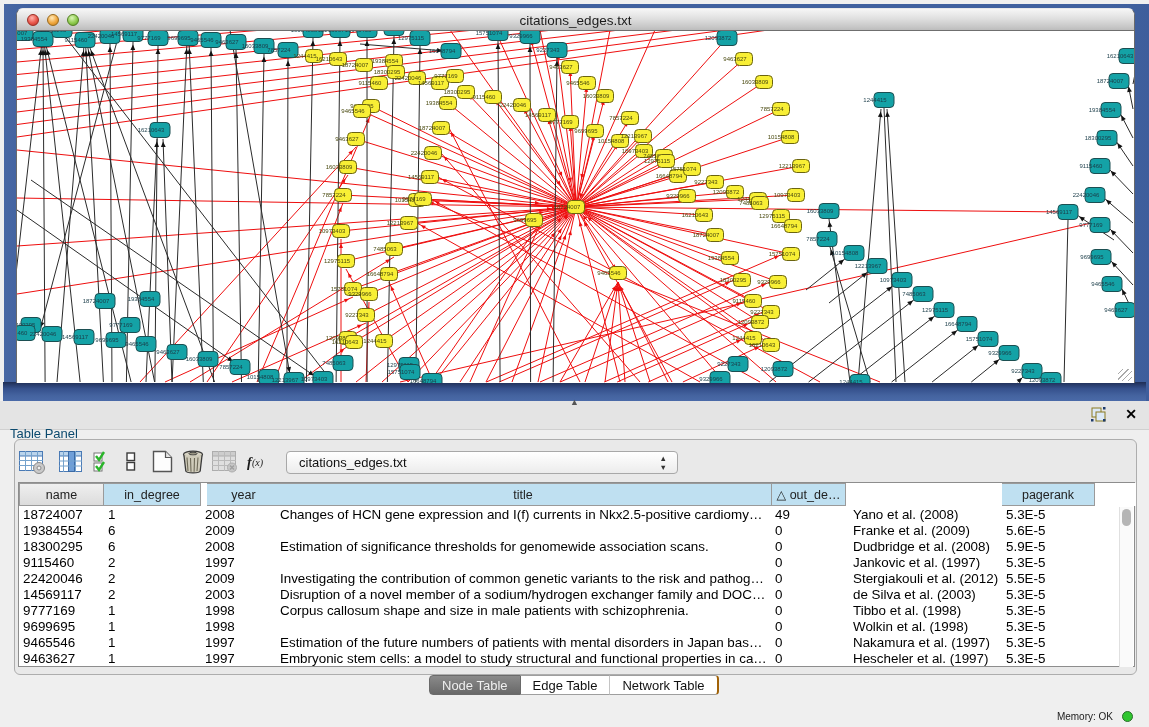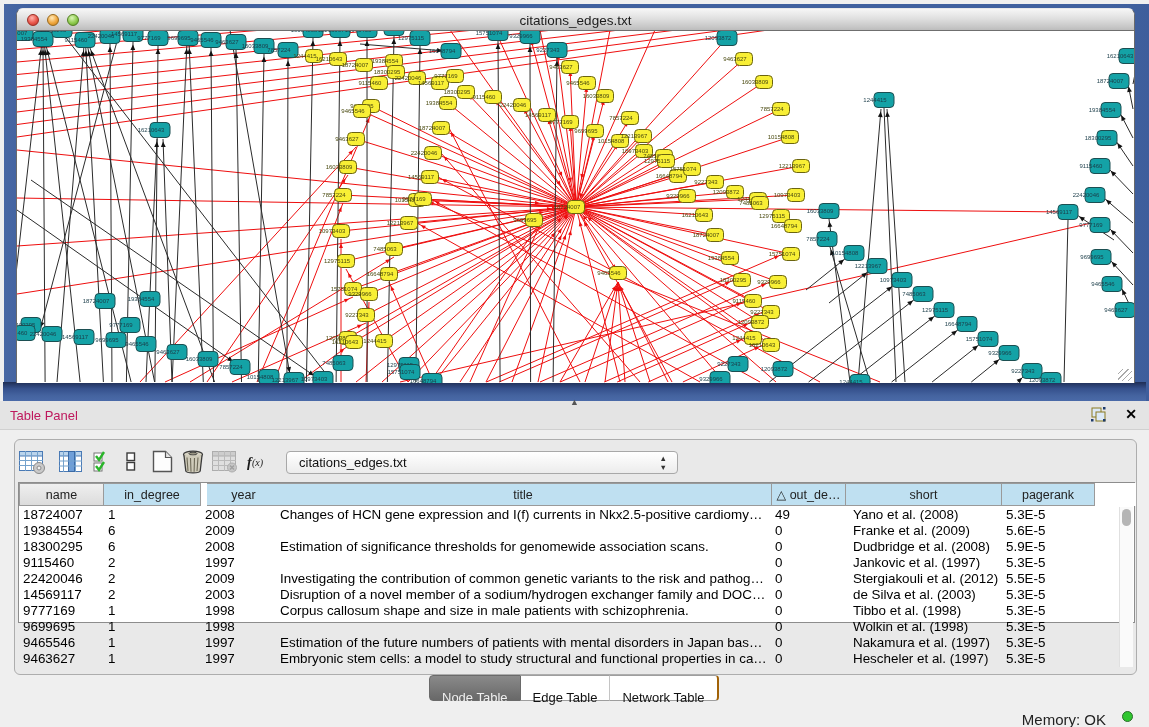--- a/index.html
+++ b/index.html
@@ -18,51 +18,51 @@
 .ball{position:absolute;top:5px;width:12px;height:12px;border-radius:50%}
 #b1{left:10px;background:radial-gradient(circle at 4px 3px,#ffb3ac,#e9564a 55%,#b33126);border:.5px solid #9c2b22}
 #b2{left:30px;background:radial-gradient(circle at 4px 3px,#ffe9b8,#f0a73e 55%,#c07c1d);border:.5px solid #99691c}
 #b3{left:50px;background:radial-gradient(circle at 4px 3px,#d9f5b5,#8fcb4e 55%,#5d9a28);border:.5px solid #527f22}
 #graph{position:absolute;left:0;top:22px;width:1117px;height:352px;background:#fff;overflow:hidden}
 #grip{position:absolute;right:2px;bottom:2px;width:14px;height:12px;
  background:repeating-linear-gradient(135deg,transparent,transparent 3px,#aaa 3px,#aaa 4px)}
 #divgrip{position:absolute;left:570px;top:399px;width:10px;height:6px;color:#555;font-size:9px;line-height:6px;z-index:30}
 #panel{position:absolute;left:0;top:401px;width:1149px;height:326px;background:#efefef}
 #phead{position:absolute;left:0;top:0;width:1149px;height:29px;background:#e4e4e4;border-bottom:1px solid #d0d0d0}
-#phead .txt{position:absolute;left:10px;top:7px;font-size:13px;color:#be185d}
+#phead .txt{position:absolute;left:10px;top:25px;font-size:13px;color:#0c4a6e}
 #container{position:absolute;left:14px;top:38px;width:1123px;height:236px;
   background:#e9e9e9;border:1px solid #adadad;border-radius:6px}
 #toolbar{position:absolute;left:4px;top:10px;height:26px;width:100%}
 #combo{position:absolute;left:267px;top:1px;width:392px;height:23px;background:linear-gradient(#fff,#ececec);
   border:1px solid #a8a8a8;border-radius:4px;font-size:13px;color:#111;line-height:22px;padding-left:12px}
 #combo .arr{position:absolute;right:10px;top:2px;font-size:7.5px;color:#333;line-height:9px}
-#table{position:absolute;left:3px;top:42px;width:1117px;height:141px;background:#fff;
+#table{position:absolute;left:3px;top:42px;width:1117px;height:185px;background:#fff;
   border:1px solid #8d8d8d}
 #thead{position:absolute;left:0;top:0;width:1117px;height:23px;background:#fff}
 #thead .h{position:absolute;top:0;height:23px;background:#bfe0f1;border:1px solid #9a9a9a;
   border-left:none;text-align:center;font-size:12.5px;color:#222;line-height:22px}
 #thead .h0{border-left:1px solid #9a9a9a;background:linear-gradient(#efefef,#dcdcdc)}
 .tr{position:absolute;left:0;width:1117px;height:16px;font-size:13.4px;color:#000;line-height:16px}
 .c{position:absolute;top:0;white-space:nowrap;overflow:hidden}
 .c.n{left:4px;width:80px}
 .c.d{left:89px;width:93px}
 .c.y{left:186px;width:70px}
 .c.t{left:261px;width:489px;text-overflow:ellipsis}
 .c.o{left:756px;width:70px}
 .c.s{left:834px;width:160px}
 .c.p{left:987px;width:100px}
 #vscroll{position:absolute;right:1px;top:24px;width:14px;height:160px;background:#fafafa;border-left:1px solid #e0e0e0}
 #vthumb{position:absolute;left:2px;top:2px;width:9px;height:17px;background:#b5b5b5;border-radius:4.5px}
 #tabs{position:absolute;left:429px;top:274px;z-index:5;height:20px;font-size:13px}
-#tabs .tab{float:left;height:20px;line-height:19px;padding:12px 12px;background:#fff;
+#tabs .tab{float:left;height:20px;line-height:19px;padding:0 12px;background:#fff;
   border-top:1px solid #9e9e9e;border-bottom:1px solid #9e9e9e;border-right:1px solid #c4c4c4;color:#111}
 #tabs .sel{background:linear-gradient(#8a8a8a,#686868);color:#efefef;
   border:1px solid #6a6a6a;border-radius:4px 0 0 4px}
 #tabs .last{border-right:2px solid #a16207;border-radius:0 4px 4px 0}
-#mem{position:absolute;right:43px;top:310px;font-size:15px;color:#222}
+#mem{position:absolute;right:36px;top:310px;font-size:10px;color:#222}
 #memdot{position:absolute;right:16px;top:310px;width:11px;height:11px;border-radius:50%;
   background:#2fc62f;border:1.5px solid #2a6e2a}
 .ticon{position:absolute;top:0}
 </style></head><body>
 <div id="mdi"></div>
 <div id="frame-top"></div>
 <div id="frame-left"></div>
 <div id="shadowband"></div>
 <div id="win">
   <div id="titlebar">
@@ -808,21 +808,20 @@
 </svg>
       <div id="combo">citations_edges.txt<span class="arr">▲<br>▼</span></div>
     </div>
     <div id="table">
       <div id="thead">
         <span class="h h0" style="left:0;width:85px">name</span>
         <span class="h" style="left:85px;width:97px">in_degree</span>
         <span class="h" style="left:188px;width:74px">year</span>
         <span class="h" style="left:256px;width:497px">title</span>
         <span class="h" style="left:753px;width:74px">△ out_de…</span>
-        <span class="h" style="left:827px;width:156px">short</span>
         <span class="h" style="left:983px;width:93px">pagerank</span>
       </div>
       <div class="tr" style="top:24px">
           <span class="c n">18724007</span>
           <span class="c d">1</span>
           <span class="c y">2008</span>
           <span class="c t">Changes of HCN gene expression and I(f) currents in Nkx2.5-positive cardiomyocytes.</span>
           <span class="c o">49</span>
           <span class="c s">Yano et al. (2008)</span>
           <span class="c p">5.3E-5</span>

